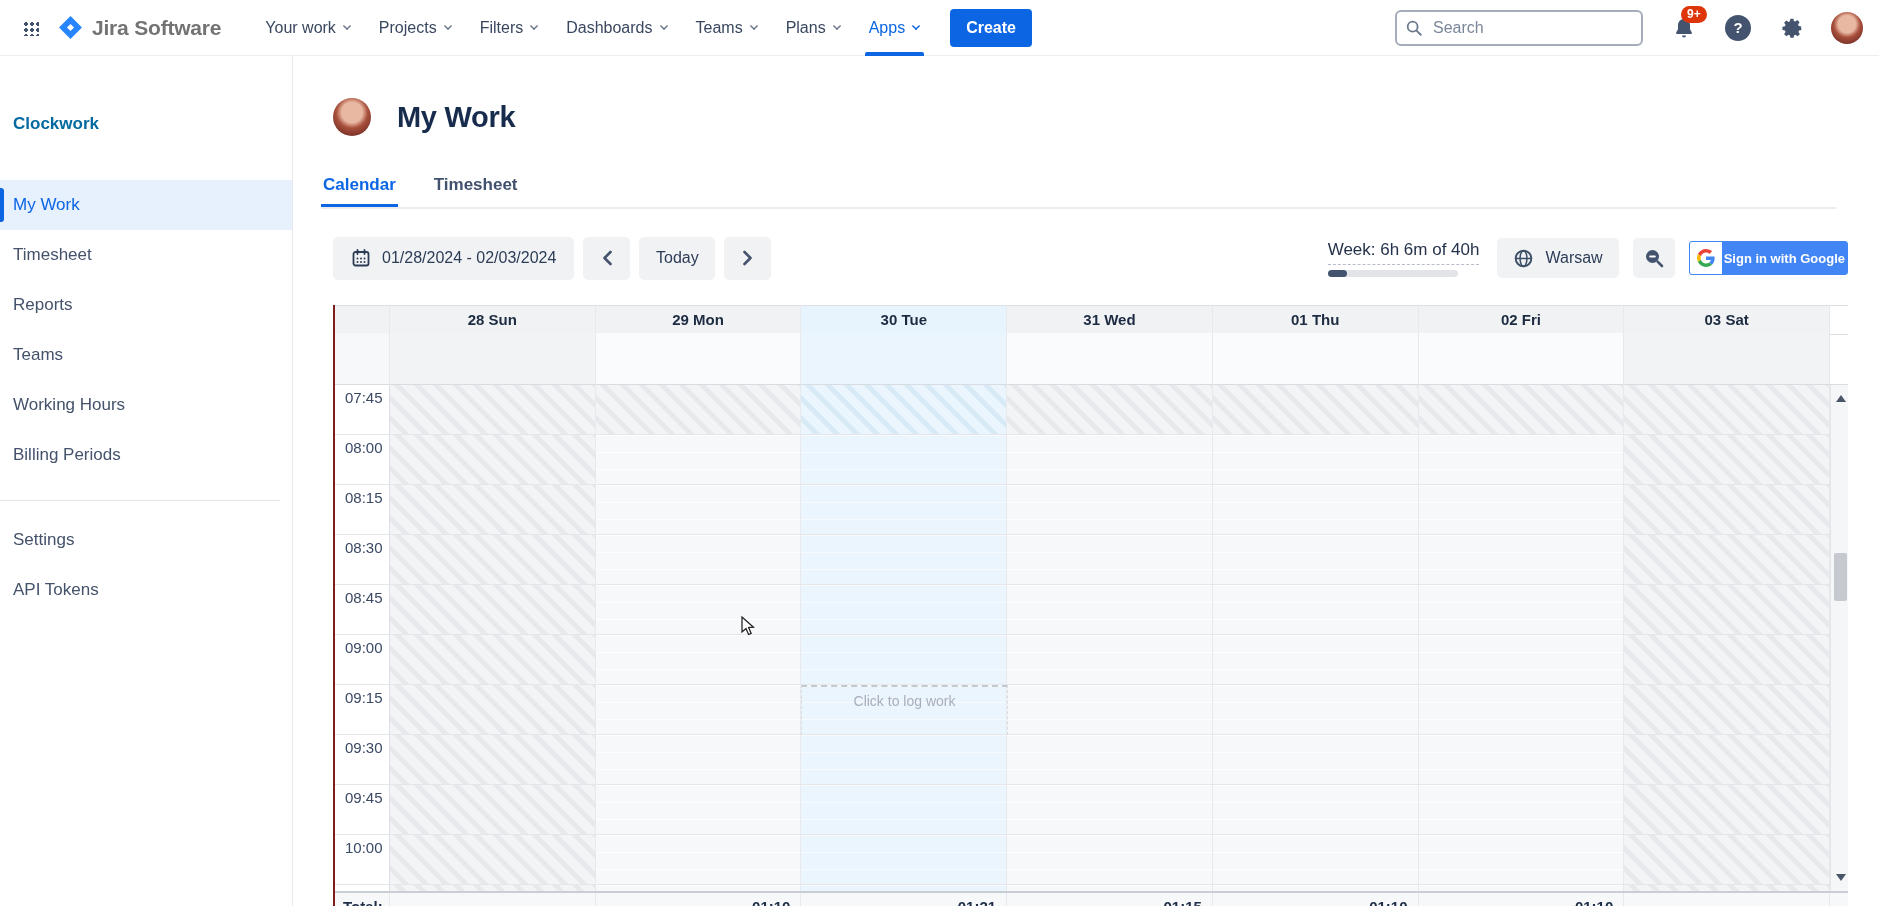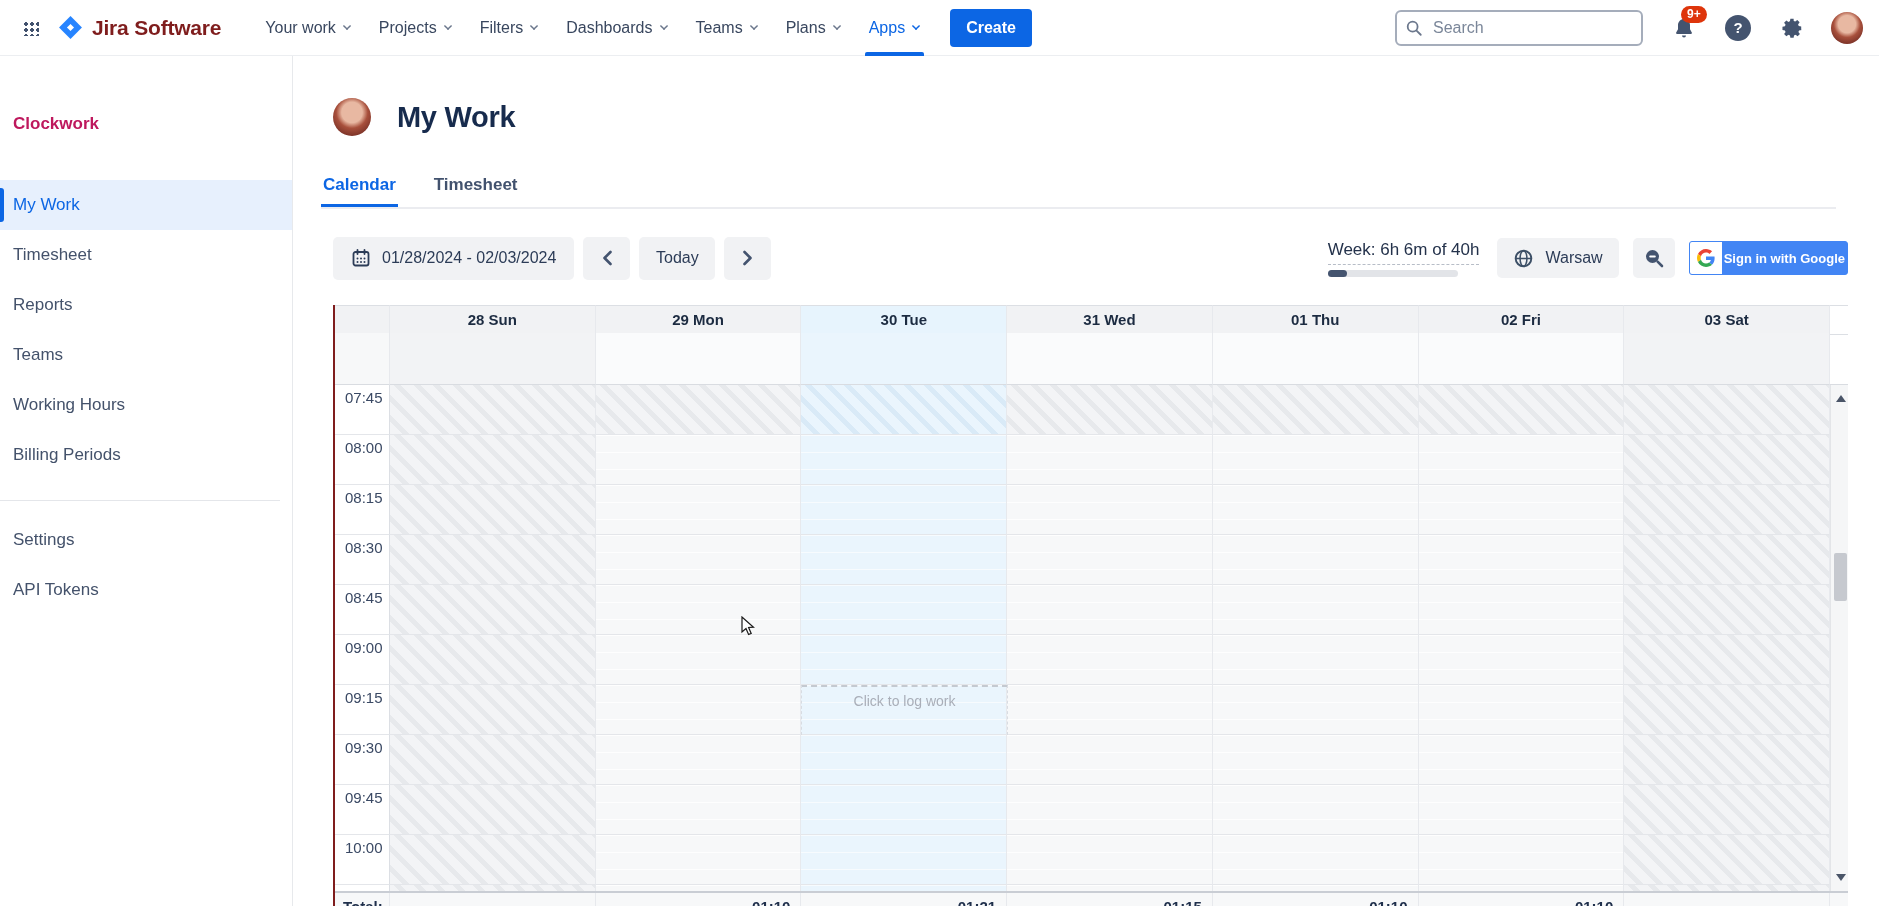--- a/index.html
+++ b/index.html
@@ -8,21 +8,21 @@
 
   
   .topnav { position:absolute; left:0; top:0; width:1879px; height:56px; background:#fff;
             display:flex; align-items:center; border-bottom:1px solid #eceef1; z-index:20; }
   .appgrid-btn { width:34px; height:34px; margin-left:14px; border:none; background:transparent;
                  display:flex; align-items:center; justify-content:center; cursor:pointer; }
   .appgrid { width:16px; height:16px;
              background-image:radial-gradient(#42526e 1.8px, transparent 2px);
              background-size:6px 6px; background-position:0 1px; }
   .logo { display:flex; align-items:center; gap:9px; margin-left:10px; cursor:pointer; }
-  .logo-word { font-size:21px; font-weight:700; color:#7f1d1d; letter-spacing:-0.2px; }
+  .logo-word { font-size:21px; font-weight:700; color:#737373; letter-spacing:-0.2px; }
   .menu { display:flex; align-items:center; height:56px; margin-left:30px; }
   .nav-item { position:relative; height:56px; display:flex; align-items:center; padding:0 14px;
               font-size:16px; color:#39475f; cursor:pointer; white-space:nowrap; }
   .nav-item .chev { width:8px; height:8px; border-right:2px solid #6b778c; border-bottom:2px solid #6b778c;
                     transform:rotate(45deg) scale(.72); margin-left:7px; margin-top:-4px; }
   .nav-item.active { color:#0c66e4; }
   .nav-item.active .chev { border-color:#0c66e4; }
   .nav-item.active::after { content:""; position:absolute; left:10px; right:10px; bottom:0;
                             height:4px; background:#0c66e4; border-radius:2px 2px 0 0; }
   .create-btn { margin-left:16px; height:38px; padding:0 16px; background:#0c66e4; color:#fff;
@@ -40,21 +40,21 @@
   .badge { position:absolute; top:-7px; left:12px; background:#de350b; color:#fff; font-size:12px;
            font-weight:700; padding:2px 6px; border-radius:9px; line-height:1.1; }
   .help-circle { width:26px; height:26px; border-radius:50%; background:#44546f; color:#fff;
                  font-size:15px; font-weight:700; display:flex; align-items:center; justify-content:center; }
   .avatar-sm { width:32px; height:32px; border-radius:50%; border:none; cursor:pointer;
                background:radial-gradient(circle at 50% 38%, #e8b8a2 0 34%, #a8503c 52%, #7c3328 78%, #5d261f 100%); }
 
   
   .sidebar { position:absolute; left:0; top:56px; width:293px; height:850px; background:#fff;
              border-right:1px solid #e7e9ec; z-index:10; }
-  .side-title { margin:58px 0 0 13px; font-size:17px; font-weight:700; color:#be185d; }
+  .side-title { margin:58px 0 0 13px; font-size:17px; font-weight:700; color:#0369a1; }
   .side-nav { margin-top:46px; }
   .side-item { position:relative; height:50px; display:flex; align-items:center; padding-left:13px;
                font-size:17px; color:#44526b; cursor:pointer; }
   .side-item.active { background:#e7f0fd; color:#0c66e4; }
   .side-item.active::before { content:""; position:absolute; left:0; top:8px; bottom:8px; width:4px;
                               background:#0c66e4; border-radius:0 3px 3px 0; }
   .side-divider { height:1px; background:#e4e6ea; margin:20px 12px 14px 0; }
 
   
   .main { position:absolute; left:293px; top:56px; width:1586px; height:850px; background:#fff; }

